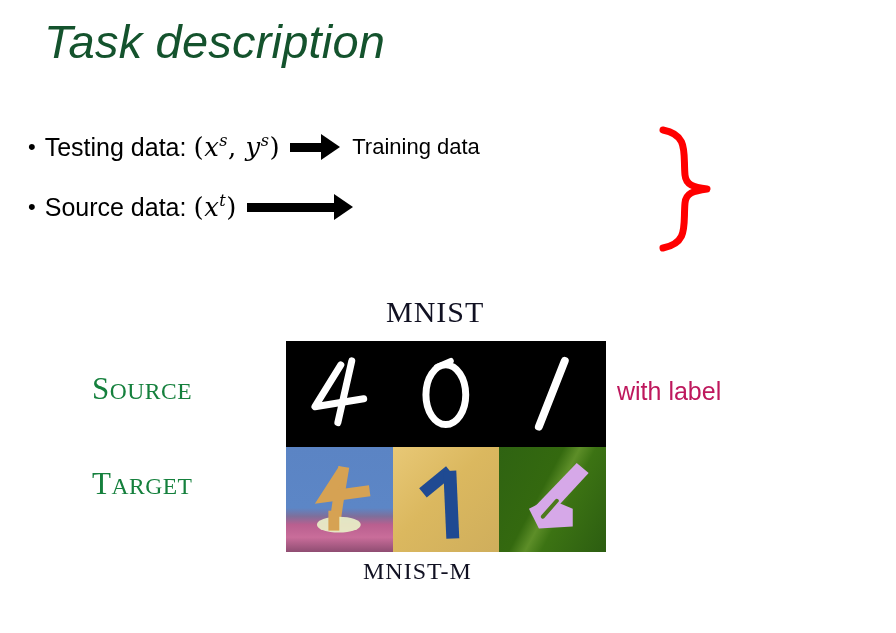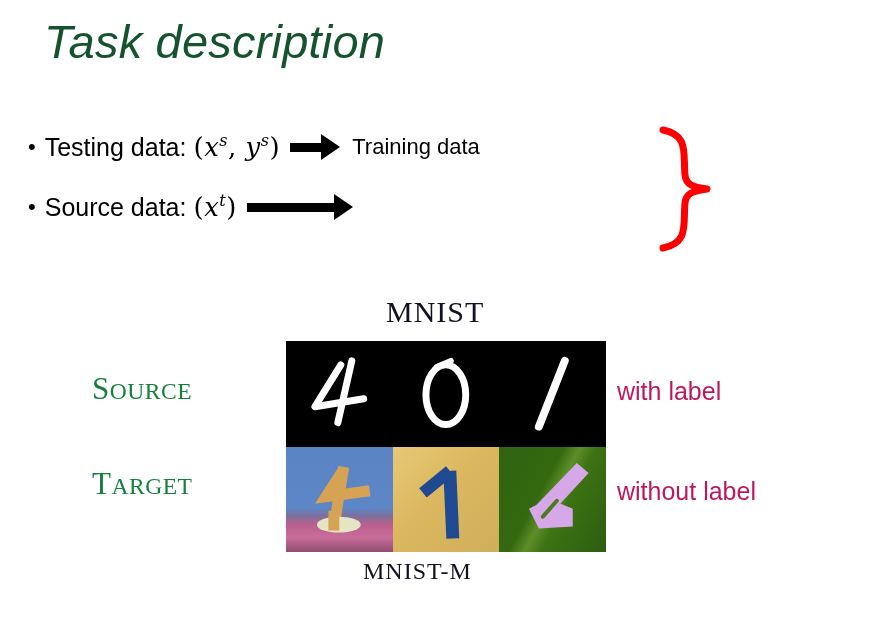--- a/index.html
+++ b/index.html
@@ -242,21 +242,20 @@
 
 <div id="dataset-figure">
 
   <div class="serif-caption" id="mnist-caption-top">MNIST</div>
 
   <div class="row-label" id="label-source"><span>S</span><span class="sc">OURCE</span></div>
 
   <div class="row-label" id="label-target"><span>T</span><span class="sc">ARGET</span></div>
 
   <div class="side-label" id="side-label-with">with label</div>
-  <div class="side-label" id="side-label-without">without label</div>
 
   <div id="image-grid">
 
     <div class="img-row">
       <div class="tile src" id="tile-s-0">
         <svg class="digit-svg" viewBox="0 0 107 106">
           <g fill="none" stroke="#ffffff" stroke-linecap="round" stroke-linejoin="round">
             <path d="M 55 24 L 29 66 L 78 58" stroke-width="7"></path>
             <path d="M 66 20 L 52 82" stroke-width="7"></path>
           </g>

